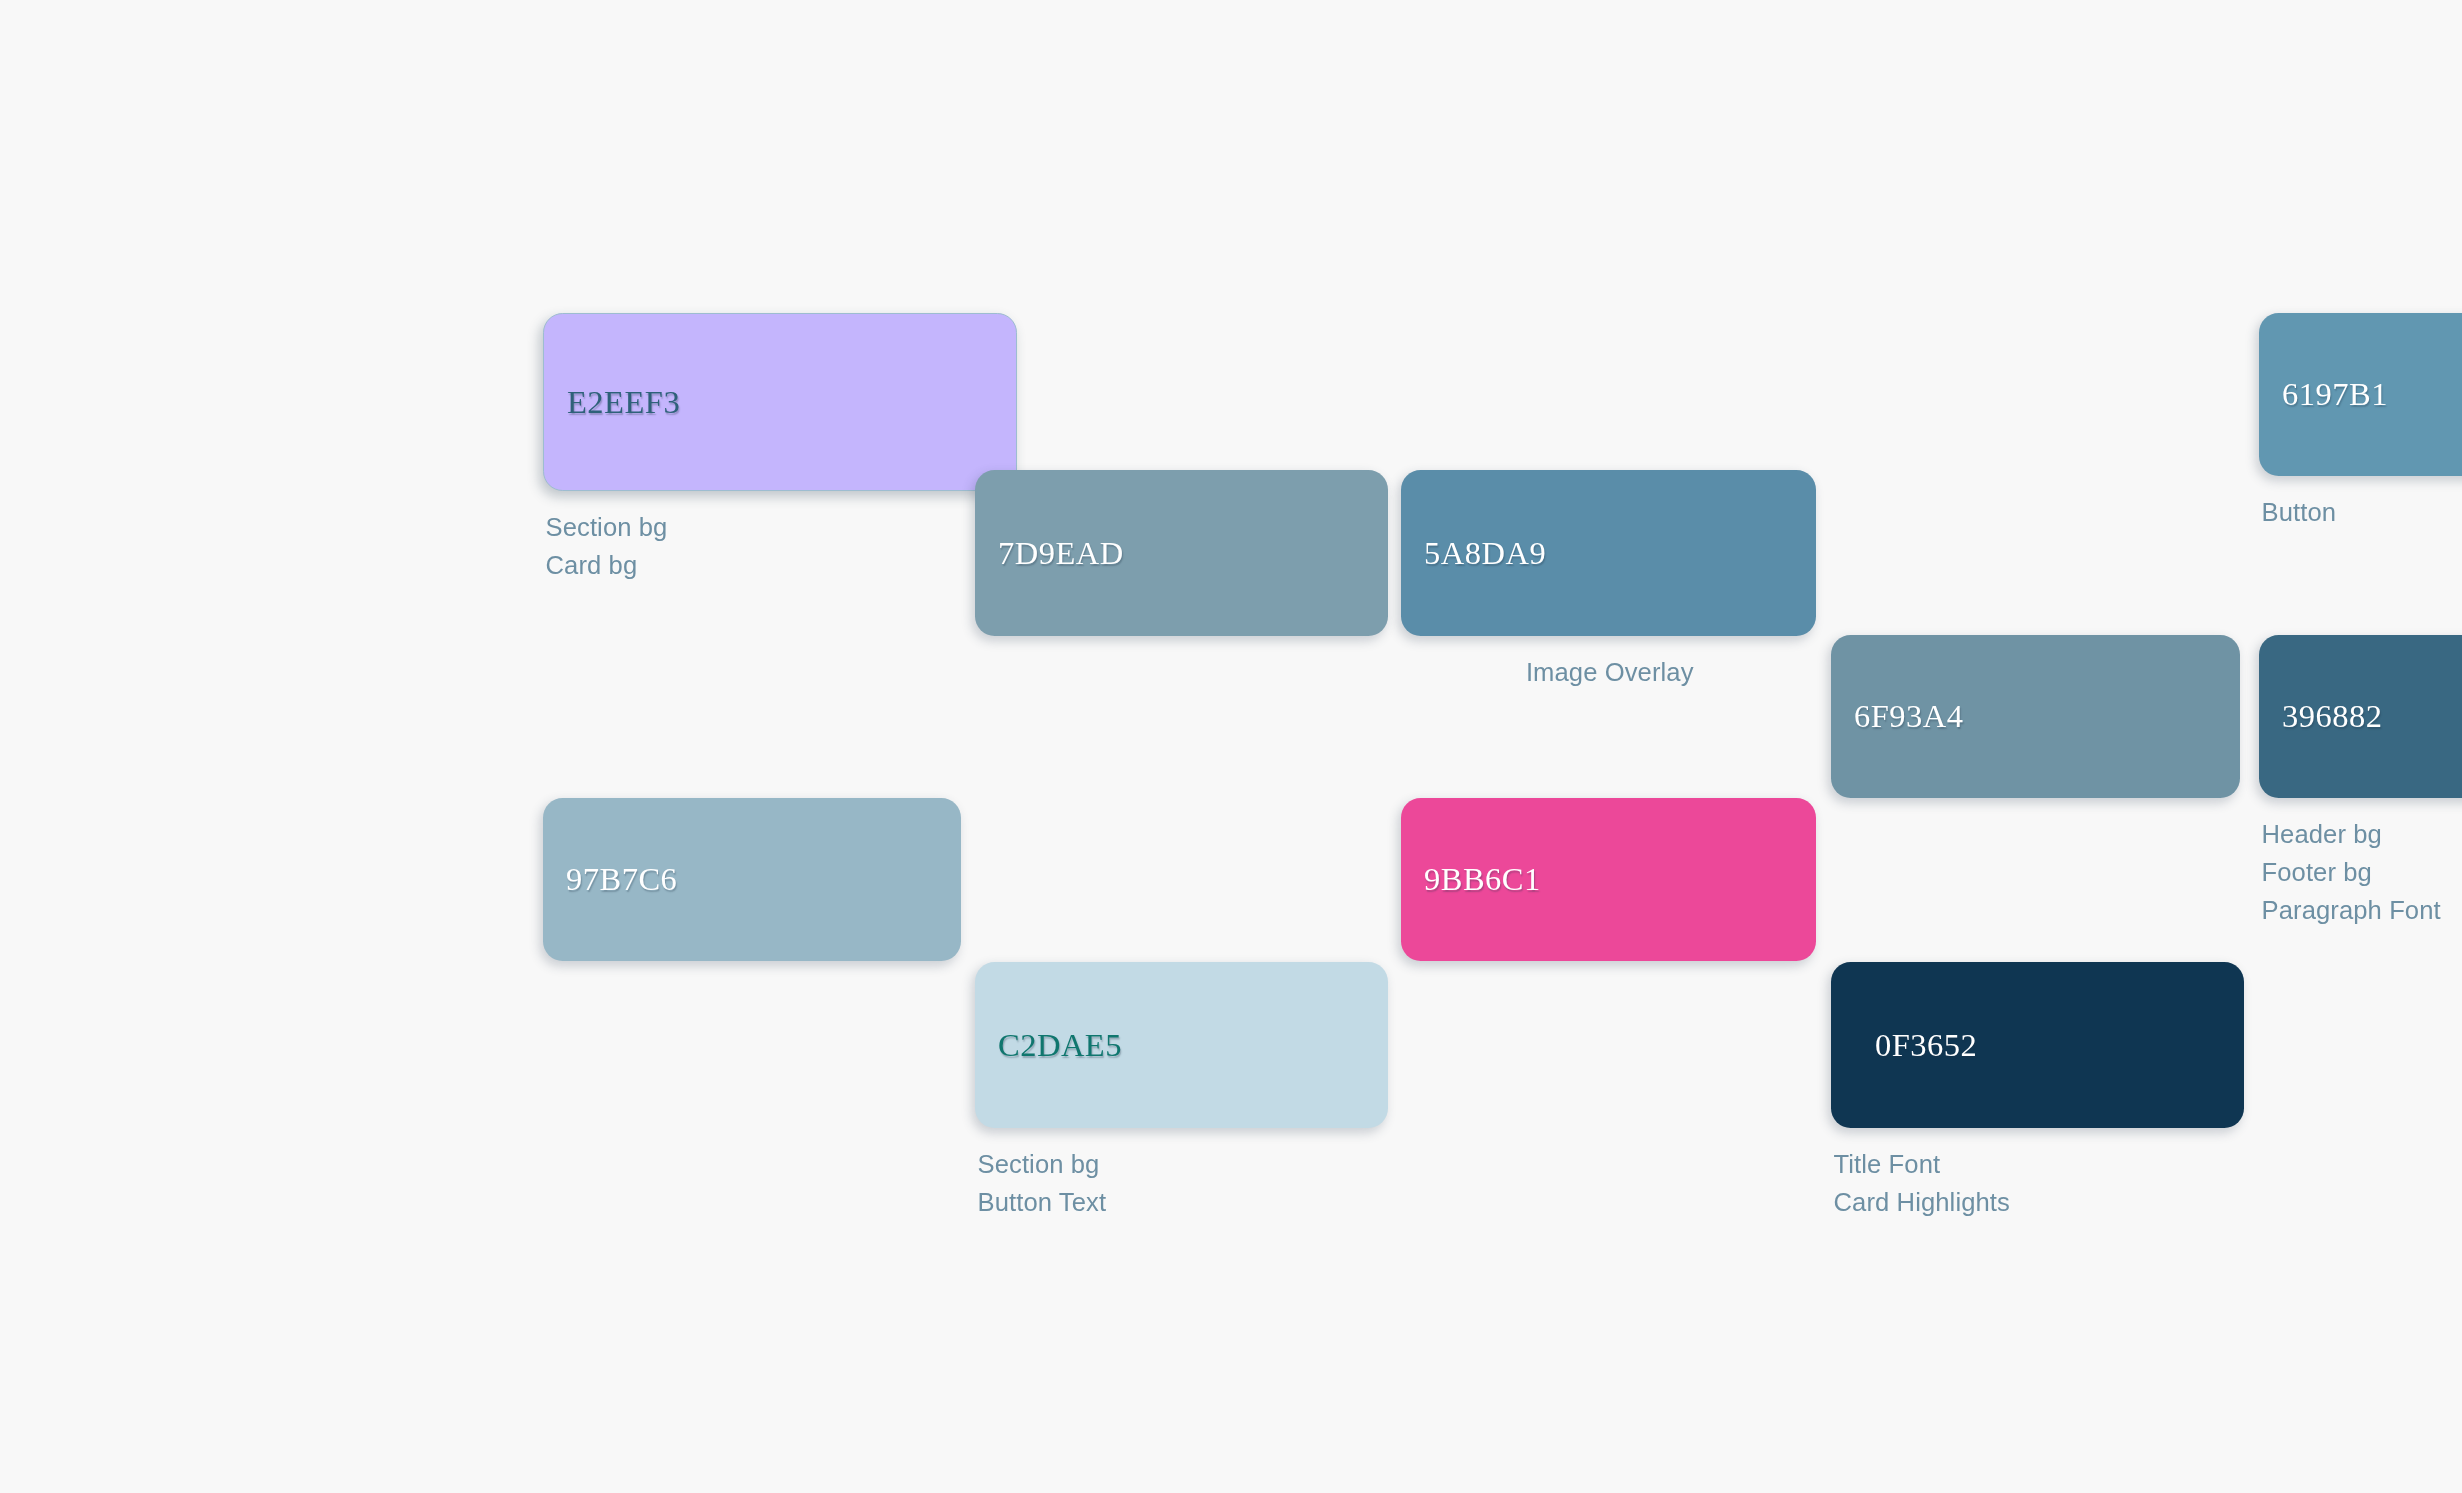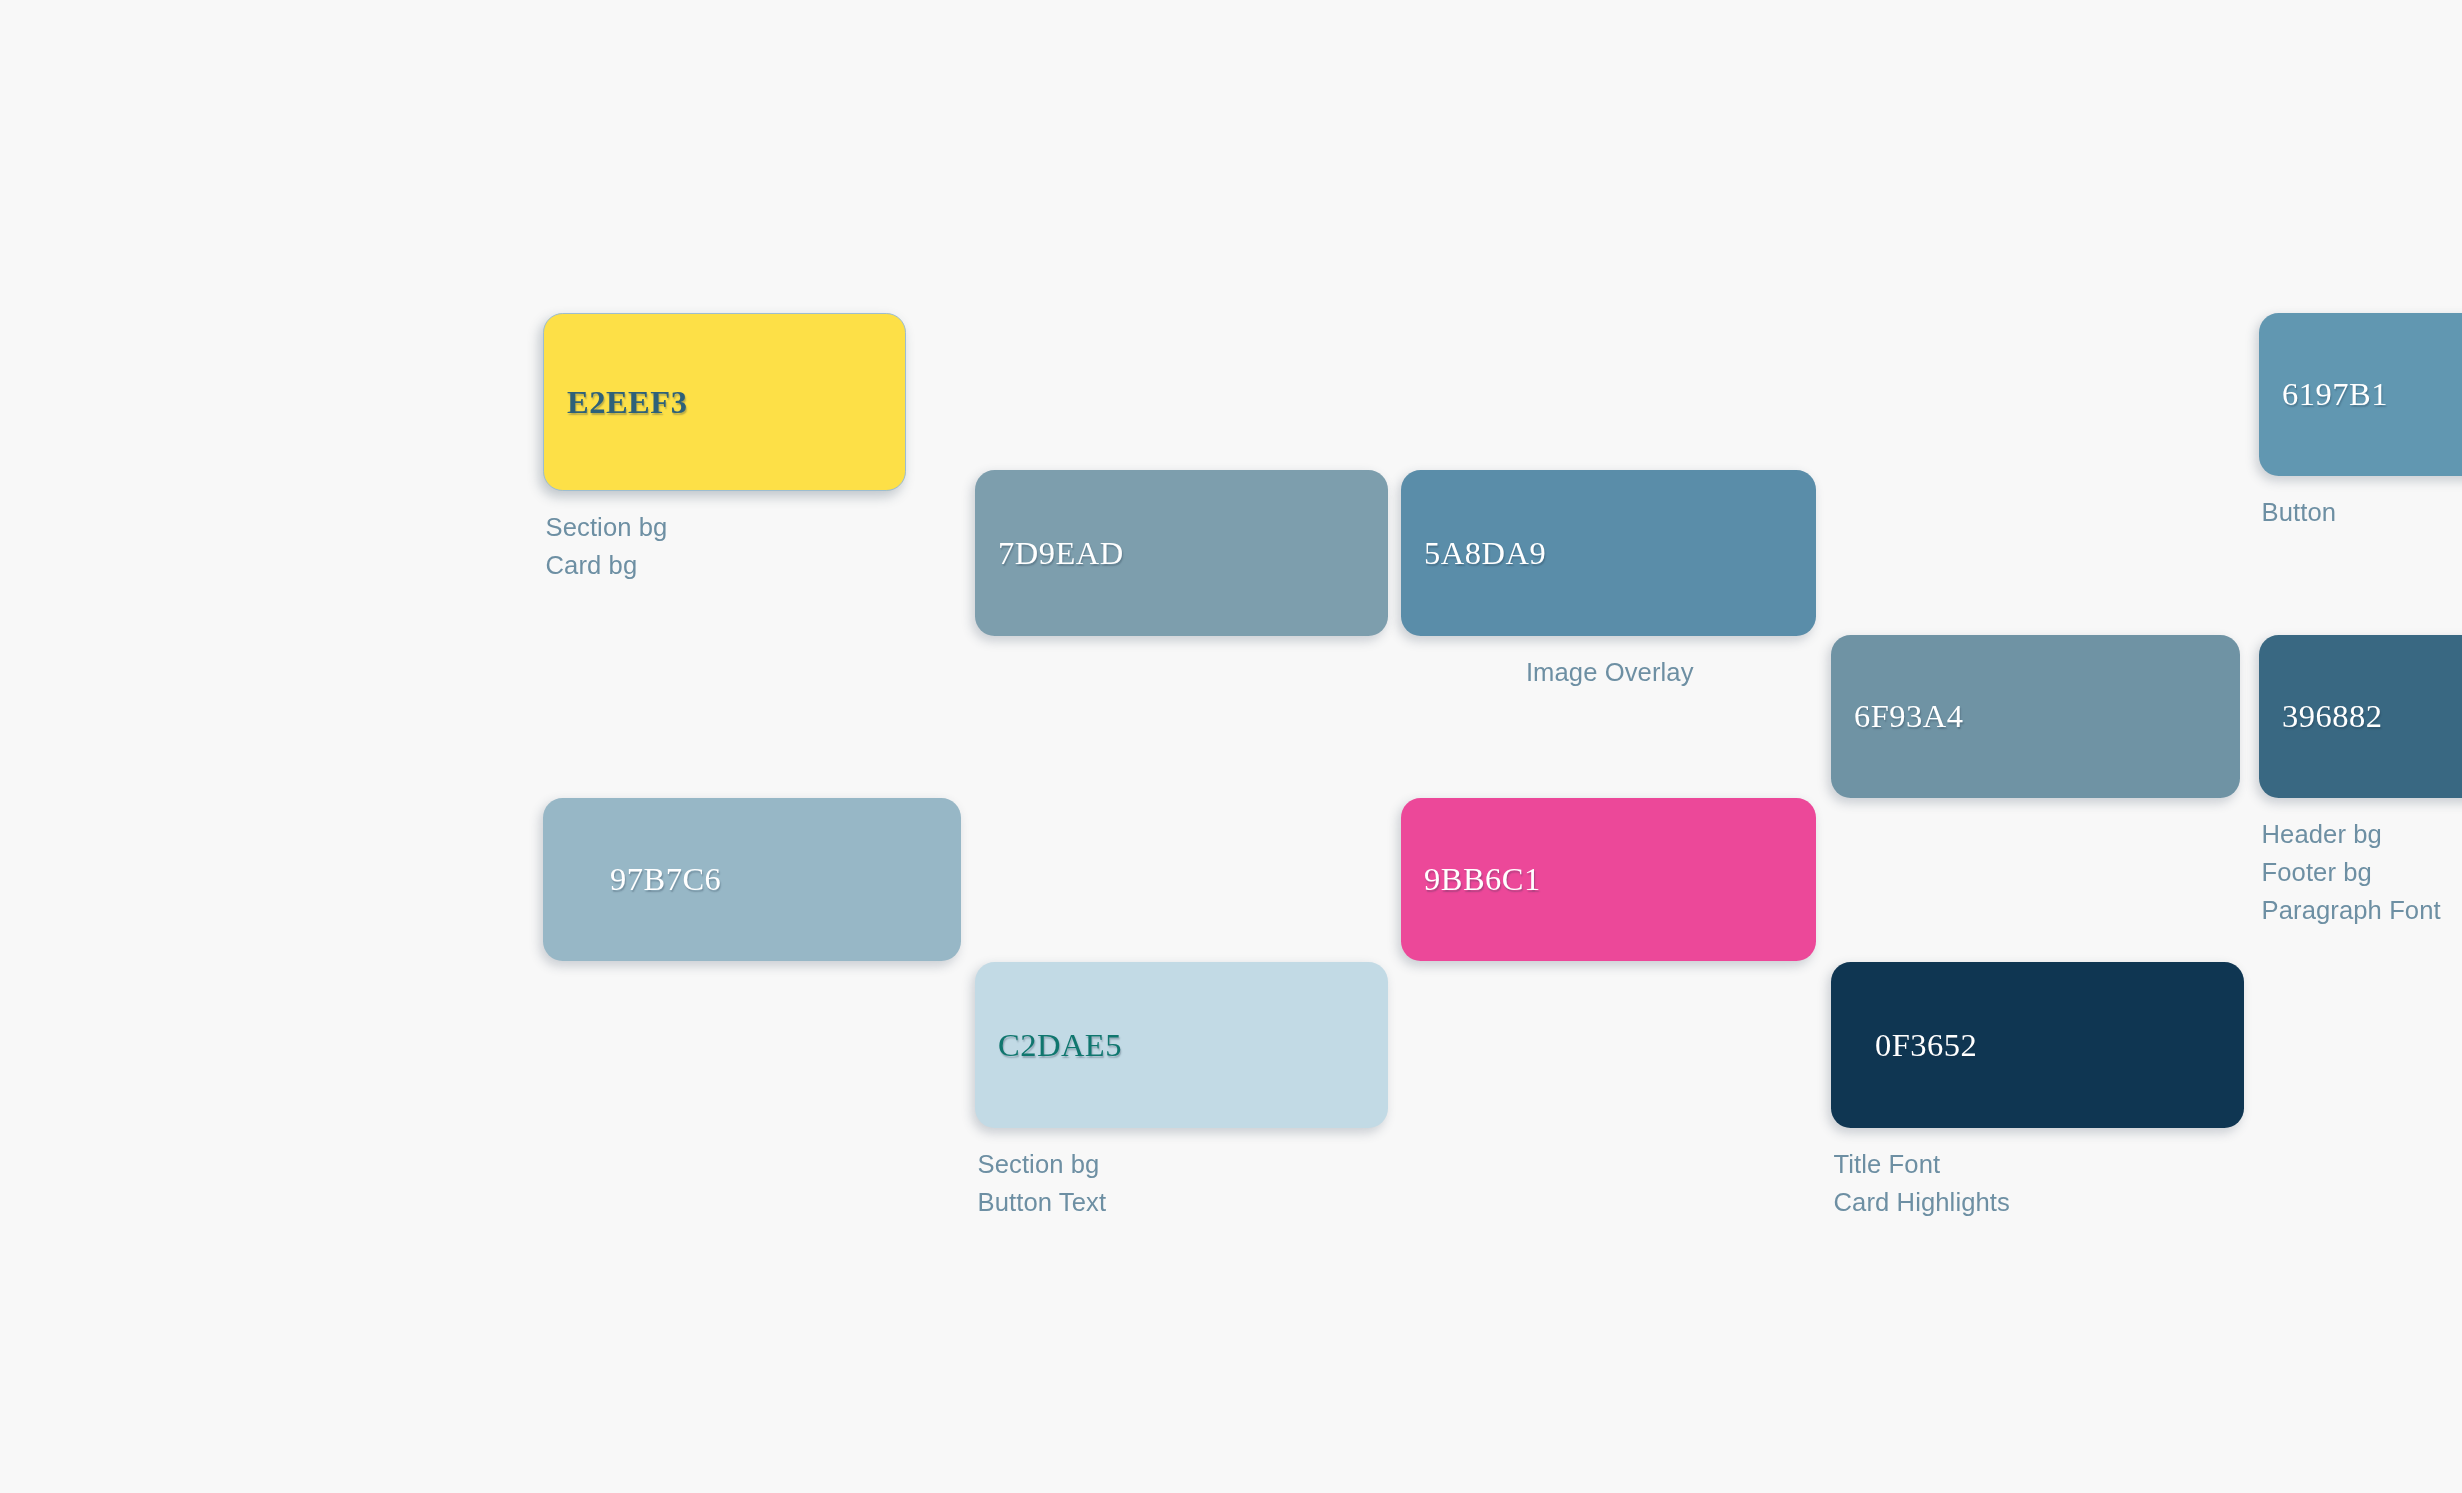--- a/index.html
+++ b/index.html
@@ -61,21 +61,21 @@
     color: #6D8FA3;
     white-space: nowrap;
     letter-spacing: 0.1px;
   }
 </style>
 </head>
 <body style="background: rgb(248, 248, 248);">
 
 <div id="palette-board">
     <div class="swatch-group" style="left: 543px; top: 313px; width: 418px;">
-      <div class="swatch-chip outlined" style="width: 363px; height: 178px; background: #fde047; border-color: rgb(157, 189, 208); font-weight: bold;">
+      <div class="swatch-chip outlined" style="width: 474px; height: 178px; background: #c4b5fd; border-color: rgb(157, 189, 208);">
         <span class="hex-label" style="color: rgb(46, 97, 121);">E2EEF3</span>
       </div>
       <div class="caption-list">
         <div class="caption-line" style="color: rgb(109, 143, 163);">Section bg</div>
         <div class="caption-line" style="color: rgb(109, 143, 163);">Card bg</div>
       </div>
     </div>
     <div class="swatch-group" style="left: 975px; top: 470px; width: 417px;">
       <div class="swatch-chip" style="width: 413px; height: 166px; background: rgb(125, 158, 173);">
         <span class="hex-label" style="color: rgb(255, 255, 255);">7D9EAD</span>
@@ -106,21 +106,21 @@
       <div class="swatch-chip" style="width: 414px; height: 163px; background: rgb(57, 104, 130);">
         <span class="hex-label" style="color: rgb(255, 255, 255);">396882</span>
       </div>
       <div class="caption-list">
         <div class="caption-line" style="color: rgb(109, 143, 163);">Header bg</div>
         <div class="caption-line" style="color: rgb(109, 143, 163);">Footer bg</div>
         <div class="caption-line" style="color: rgb(109, 143, 163);">Paragraph Font</div>
       </div>
     </div>
     <div class="swatch-group" style="left: 543px; top: 798px; width: 418px;">
-      <div class="swatch-chip" style="width: 418px; height: 163px; background: rgb(151, 183, 198); padding-left: 44px;">
+      <div class="swatch-chip" style="width: 418px; height: 163px; background: rgb(151, 183, 198);">
         <span class="hex-label" style="color: rgb(255, 255, 255);">97B7C6</span>
       </div>
     </div>
     <div class="swatch-group" style="left: 1401px; top: 798px; width: 415px;">
       <div class="swatch-chip" style="width: 415px; height: 163px; background: #ec4899;">
         <span class="hex-label" style="color: rgb(255, 255, 255);">9BB6C1</span>
       </div>
     </div>
     <div class="swatch-group" style="left: 975px; top: 962px; width: 413px;">
       <div class="swatch-chip" style="width: 413px; height: 166px; background: rgb(194, 218, 229);">

